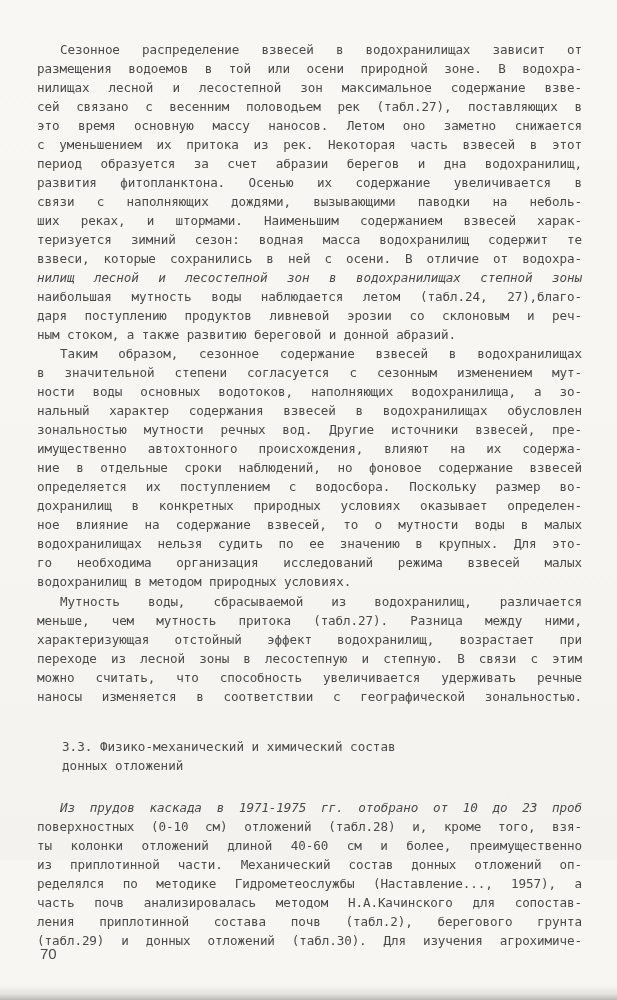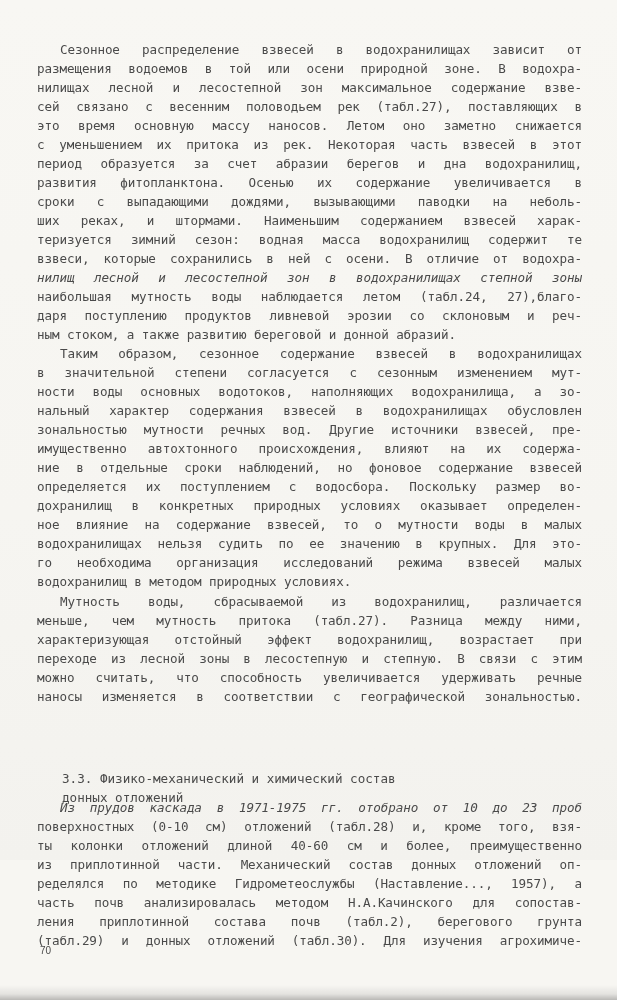--- a/index.html
+++ b/index.html
@@ -28,26 +28,25 @@
     }
     .line.last { text-align-last: left; }
     .line.indent { left: 60px; width: 522px; }
     .italic { font-style: italic; }
     .heading {
       position: absolute;
       left: 62px;
       font-size: 12.6px;
       line-height: 19px;
       white-space: nowrap;
-      margin-top: 32px;
     }
     .page-number {
       position: absolute;
       left: 40px; top: 938px;
-      font-size: 10px;
+      font-size: 15px;
       font-family: "Liberation Sans", sans-serif;
     }
     .bottom-shadow {
       position: absolute; left: 0; top: 985px; width: 617px; height: 15px;
       background: linear-gradient(180deg, rgba(0,0,0,0) 0%, rgba(0,0,0,0.08) 60%, rgba(0,0,0,0.25) 100%);
     }
   </style>
 </head>
 <body>
 
@@ -55,21 +54,21 @@
 
   <div>
     <div class="line indent" style="top:40px">Сезонное распределение взвесей в водохранилищах зависит  от</div>
     <div class="line" style="top:59px">размещения  водоемов  в той или осени природной зоне. В водохра-</div>
     <div class="line" style="top:78px">нилищах лесной и лесостепной зон максимальное содержание взве-</div>
     <div class="line" style="top:97px">сей связано с весенним половодьем рек (табл.27), поставляющих в</div>
     <div class="line" style="top:116px">это время  основную массу наносов. Летом оно заметно снижается</div>
     <div class="line" style="top:135px">с уменьшением  их притока из рек. Некоторая часть взвесей в этот</div>
     <div class="line" style="top:154px">период образуется за счет абразии  берегов  и дна  водохранилищ,</div>
     <div class="line" style="top:173px">развития  фитопланктона.  Осенью их содержание  увеличивается в</div>
-    <div class="line" style="top:192px">сроки с выпадающими дождями,  вызывающими паводки на неболь-</div>
+    <div class="line" style="top:192px">связи с наполняющих дождями,  вызывающими паводки на неболь-</div>
     <div class="line" style="top:211px">ших реках,  и штормами. Наименьшим содержанием взвесей харак-</div>
     <div class="line" style="top:230px">теризуется зимний сезон:  водная масса водохранилищ содержит те</div>
     <div class="line" style="top:249px">взвеси, которые сохранились в ней с осени. В отличие от водохра-</div>
     <div class="line italic" style="top:268px">нилищ  лесной и лесостепной  зон  в водохранилищах степной зоны</div>
     <div class="line" style="top:287px">наибольшая мутность воды наблюдается летом (табл.24, 27),благо-</div>
     <div class="line" style="top:306px">даря поступлению продуктов ливневой   эрозии со склоновым и реч-</div>
     <div class="line last" style="top:325px">ным стоком, а также развитию береговой и донной абразий.</div>
   </div>
 
   <div>

